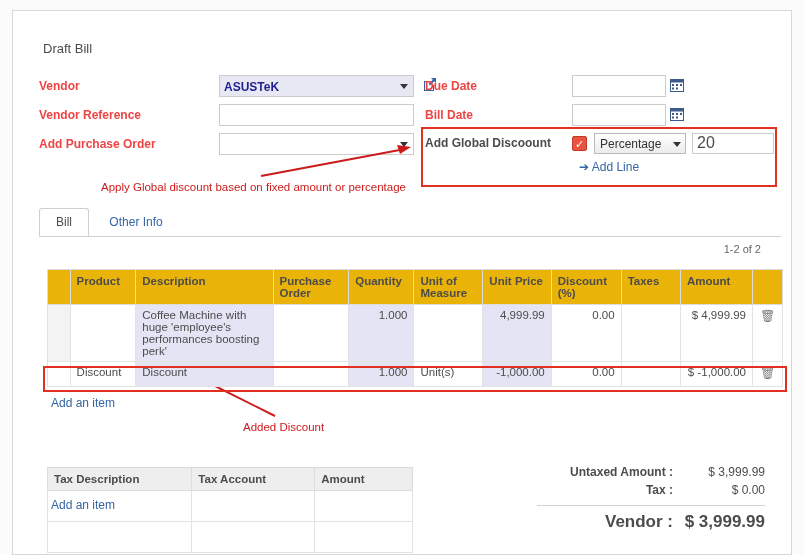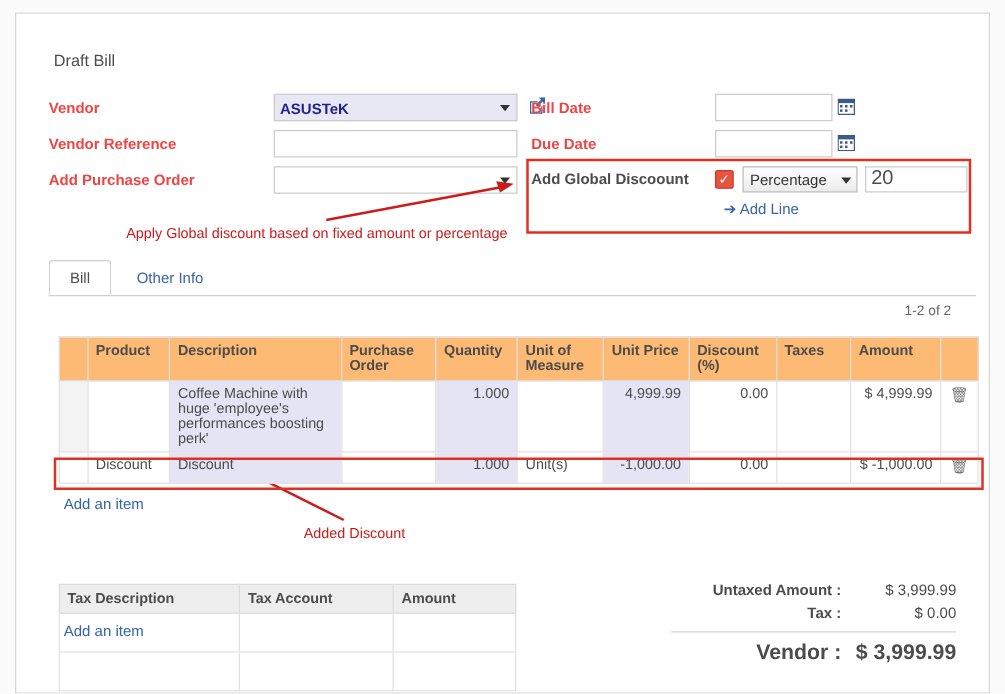--- a/index.html
+++ b/index.html
@@ -257,21 +257,21 @@
   }
   table.lines {
     position: absolute;
     left: 34px;
     top: 258px;
     width: 736px;
     border-collapse: collapse;
     font-size: 11.5px;
   }
   table.lines th {
-    background: #fdba74;
+    background: #eab308;
     border: 1px solid #dcdcdc;
     color: #4c4c4c;
     font-weight: bold;
     text-align: left;
     padding: 5px 6px;
     vertical-align: top;
     font-size: 11.5px;
   }
   table.lines td {
     border: 1px solid #e2e2e2;
@@ -400,39 +400,39 @@
             <span class="caret"></span>
           </div>
         </div>
       </div>
 
     </div>
 
     <div class="form-right">
 
       <div class="frow">
-        <div class="flabel">Bill Date</div>
+        <div class="flabel">Due Date</div>
         <div class="date-ctl">
           <input class="txt" type="text" value="" style="">
           <span class="cal-icon">
             <svg width="14" height="14" viewBox="0 0 14 14">
               <rect x="0.5" y="1.5" width="13" height="12" fill="#ffffff" stroke="#3c5a8a"></rect>
               <rect x="0.5" y="1.5" width="13" height="3" fill="#3c5a8a"></rect>
               <rect x="2" y="6" width="2" height="2" fill="#3c5a8a"></rect>
               <rect x="6" y="6" width="2" height="2" fill="#3c5a8a"></rect>
               <rect x="10" y="6" width="2" height="2" fill="#3c5a8a"></rect>
               <rect x="2" y="9.5" width="2" height="2" fill="#3c5a8a"></rect>
               <rect x="6" y="9.5" width="2" height="2" fill="#3c5a8a"></rect>
             </svg>
           </span>
         </div>
       </div>
 
       <div class="frow">
-        <div class="flabel">Due Date</div>
+        <div class="flabel">Bill Date</div>
         <div class="date-ctl">
           <input class="txt" type="text" value="" style="">
           <span class="cal-icon">
             <svg width="14" height="14" viewBox="0 0 14 14">
               <rect x="0.5" y="1.5" width="13" height="12" fill="#ffffff" stroke="#3c5a8a"></rect>
               <rect x="0.5" y="1.5" width="13" height="3" fill="#3c5a8a"></rect>
               <rect x="2" y="6" width="2" height="2" fill="#3c5a8a"></rect>
               <rect x="6" y="6" width="2" height="2" fill="#3c5a8a"></rect>
               <rect x="10" y="6" width="2" height="2" fill="#3c5a8a"></rect>
               <rect x="2" y="9.5" width="2" height="2" fill="#3c5a8a"></rect>

